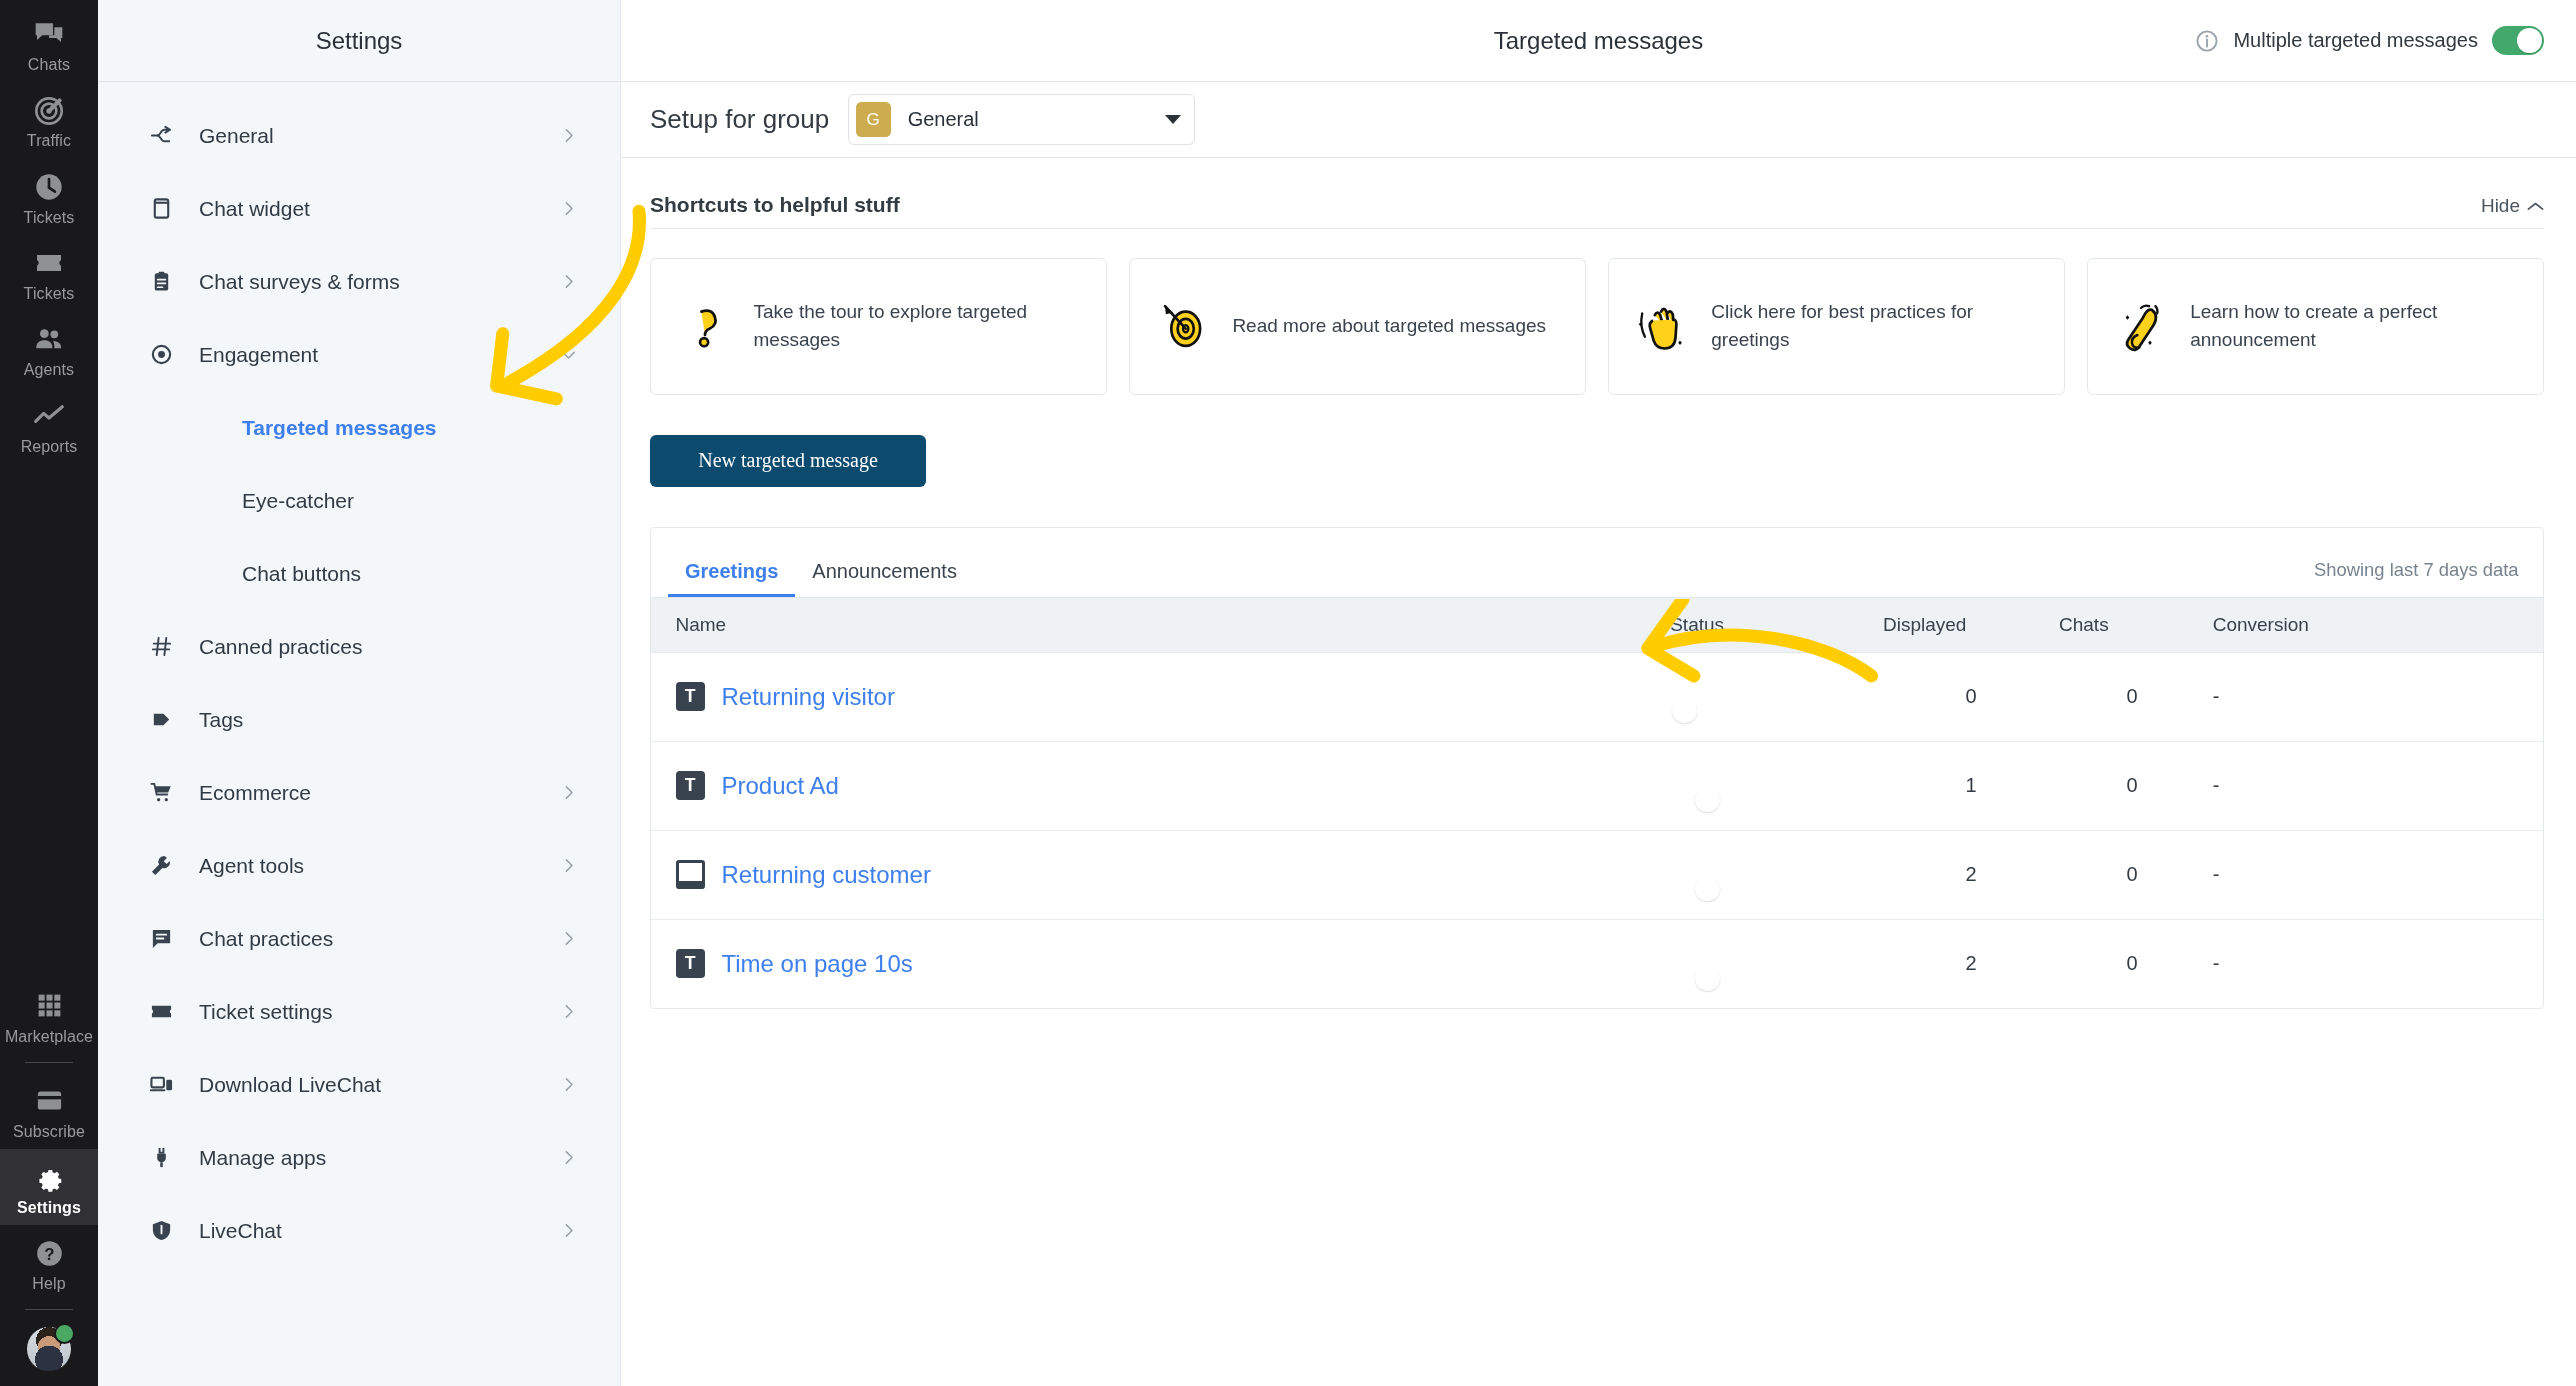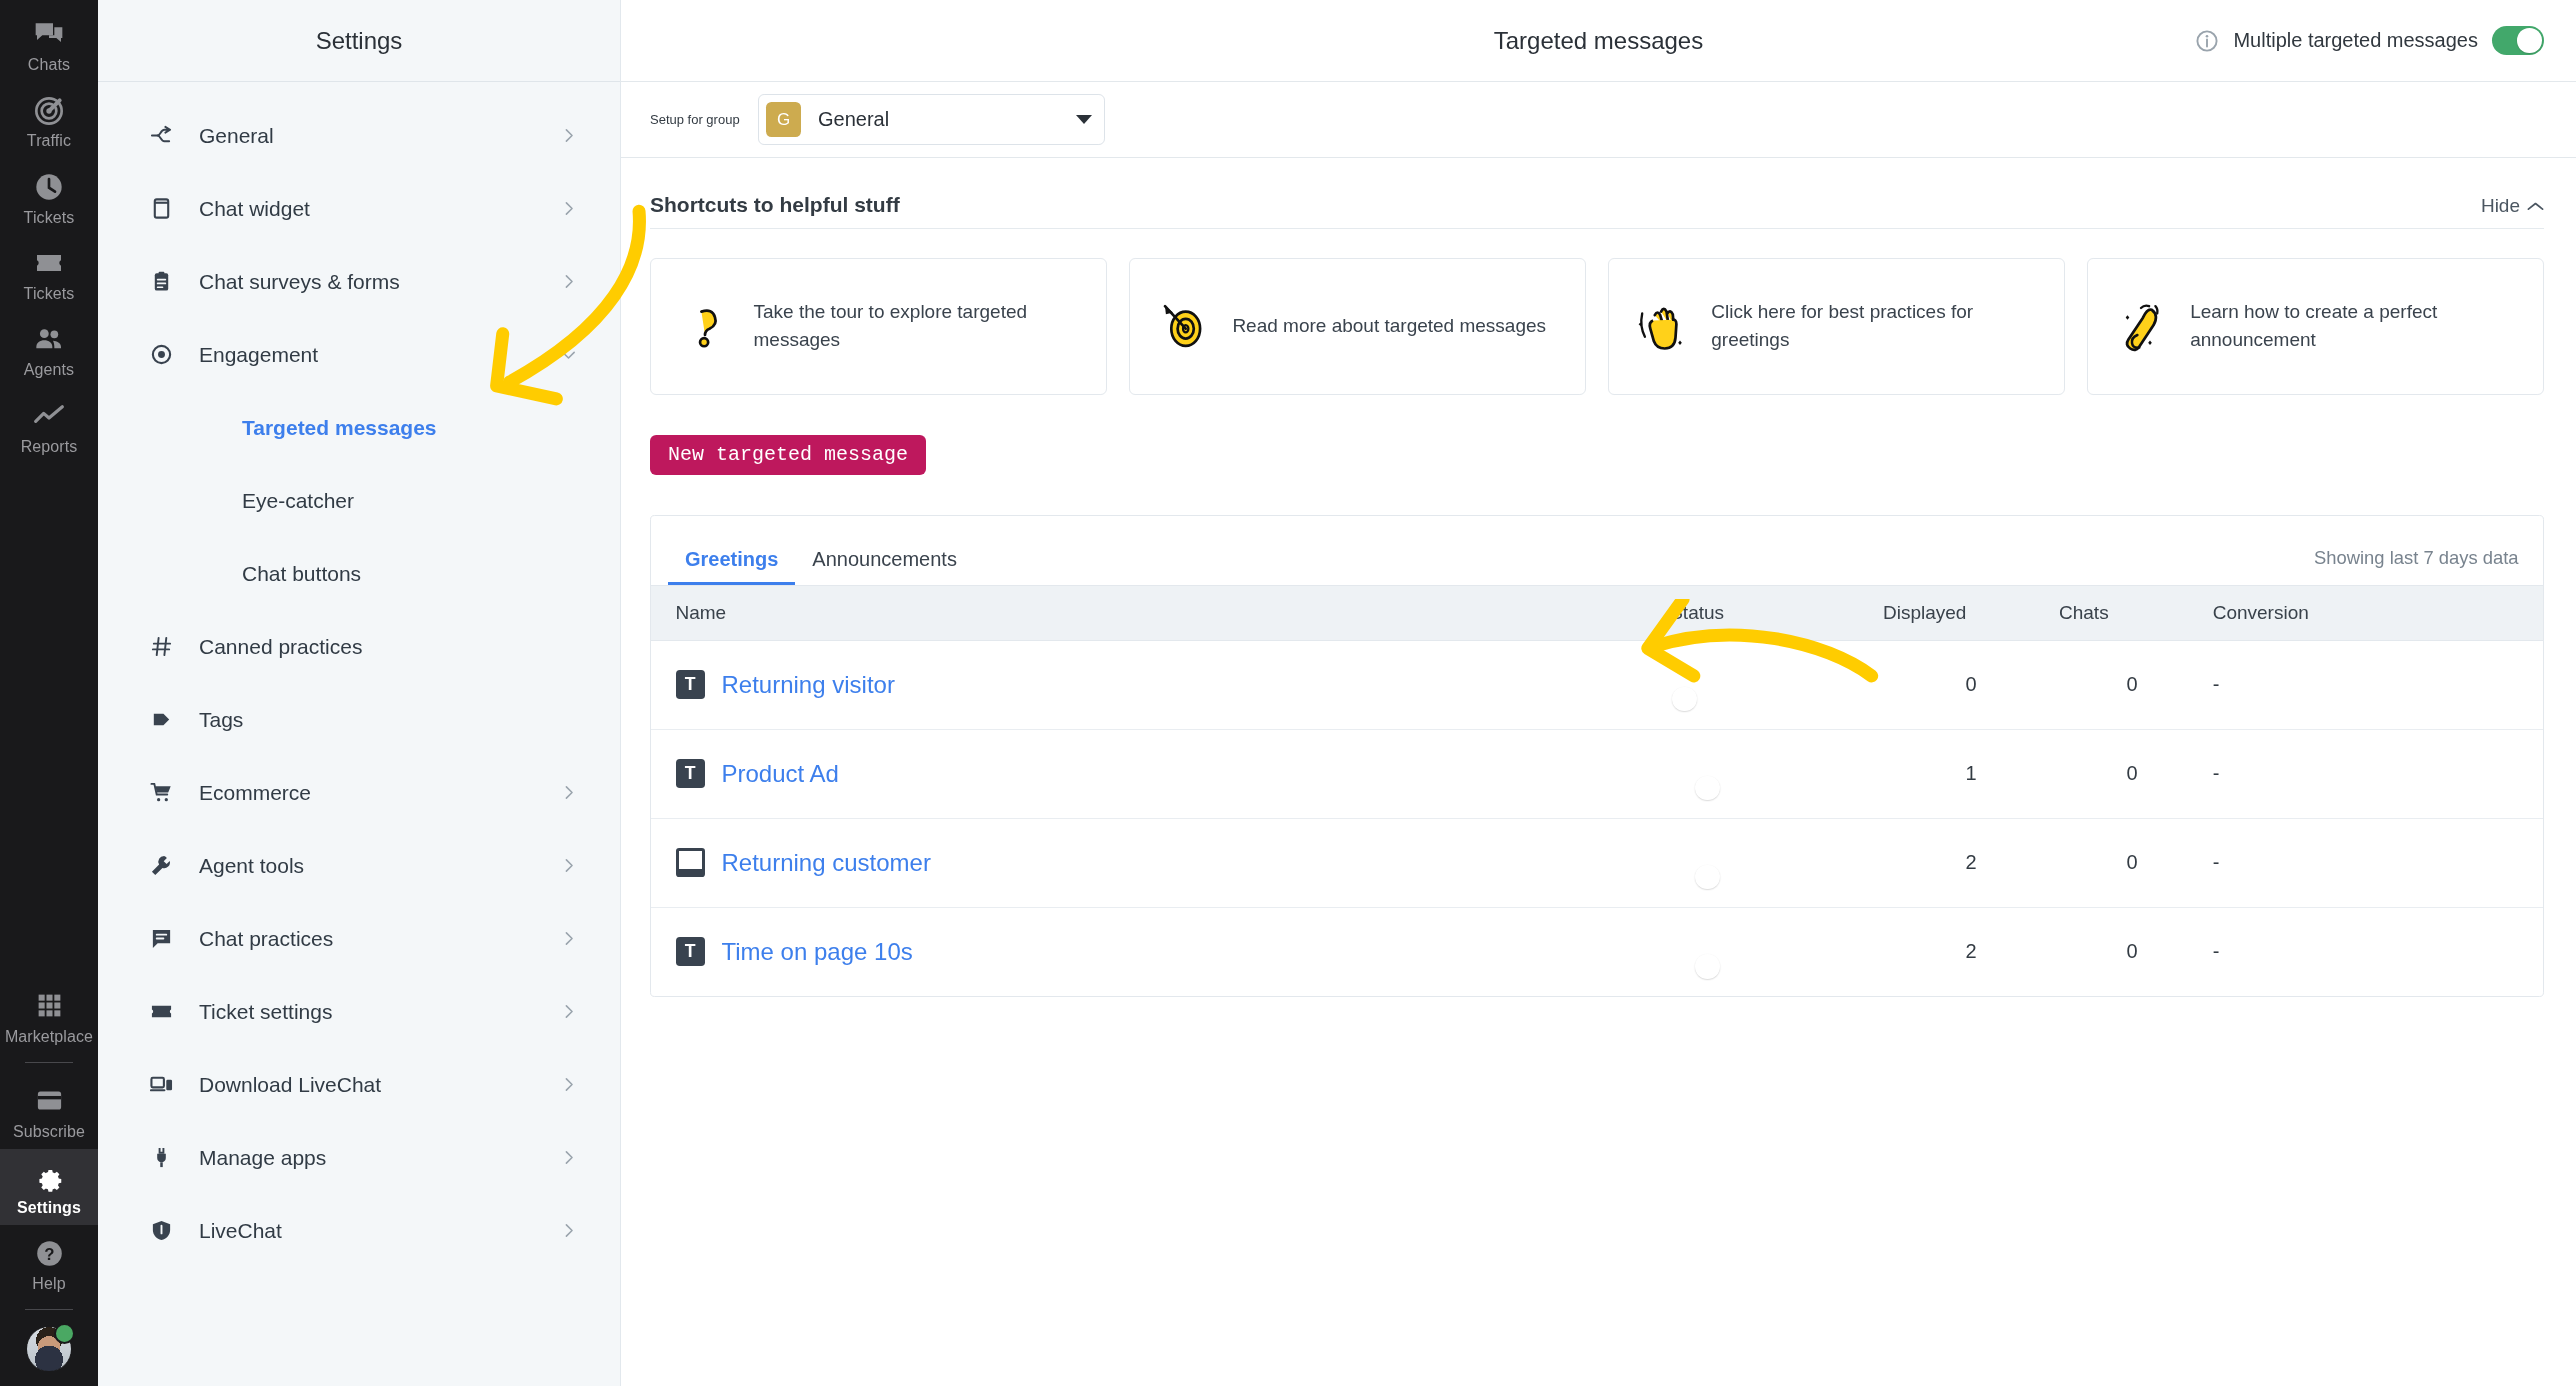--- a/index.html
+++ b/index.html
@@ -105,21 +105,21 @@
     position: absolute; top: 2.3px; width: 24.5px; height: 24.5px; border-radius: 50%;
     background: #ffffff; box-shadow: 0 0.8px 1.5px rgba(0,0,0,.18);
   }
   .tgl.on .knob { left: 25px; }
   .tgl.off .knob { left: 2.3px; }
 
   .group-bar {
     height: 76px; flex: 0 0 76px; border-bottom: 0.8px solid #e3e8ec;
     display: flex; align-items: center; padding-left: 29px; gap: 18.4px;
   }
-  .group-label { font-size: 13px; color: #333b43; }
+  .group-label { font-size: 26px; color: #333b43; }
   .group-select {
     width: 347px; height: 51px; border: 0.8px solid #dde3e9; border-radius: 6.1px;
     background: #fff; display: flex; align-items: center; padding: 0 12.3px 0 7px;
     cursor: pointer;
   }
   .group-badge {
     width: 35px; height: 35px; border-radius: 5.4px; background: #cdab4f;
     color: #fff; font-size: 17px; display: flex; align-items: center; justify-content: center;
     flex: 0 0 35px;
   }
@@ -138,24 +138,24 @@
   .cards { display: flex; gap: 21.5px; margin-top: 29px; }
   .card {
     flex: 1 1 0; height: 137px; border: 0.8px solid #e3e8ed; border-radius: 6.1px;
     display: flex; align-items: center; gap: 20px; padding: 0 23px 0 24.5px; cursor: pointer;
     background: #fff;
   }
   .card-ico { width: 58px; height: 58px; flex: 0 0 58px; display: flex; align-items: center; justify-content: center; }
   .card-text { font-size: 19px; color: #3a434d; line-height: 1.46; }
 
   .new-btn {
-    margin-top: 40px; width: 276px; height: 40px; border-radius: 6.1px;
-    background: #be185d; color: #fff; font-size: 20px;
+    margin-top: 40px; width: 276px; height: 52px; border-radius: 6.1px;
+    background: #0c4a6e; color: #fff; font-size: 20px;
     display: flex; align-items: center; justify-content: center; cursor: pointer;
-    border: none; font-family: Liberation Mono, monospace;
+    border: none; font-family: Liberation Serif, serif;
   }
 
   .panel {
     margin-top: 40px; border: 0.8px solid #e3e8ed; border-radius: 4.6px; background: #fff;
     overflow: hidden;
   }
   .panel-top {
     display: flex; align-items: flex-end; justify-content: space-between;
     height: 69px; padding: 0 24.5px 0 17px;
   }

